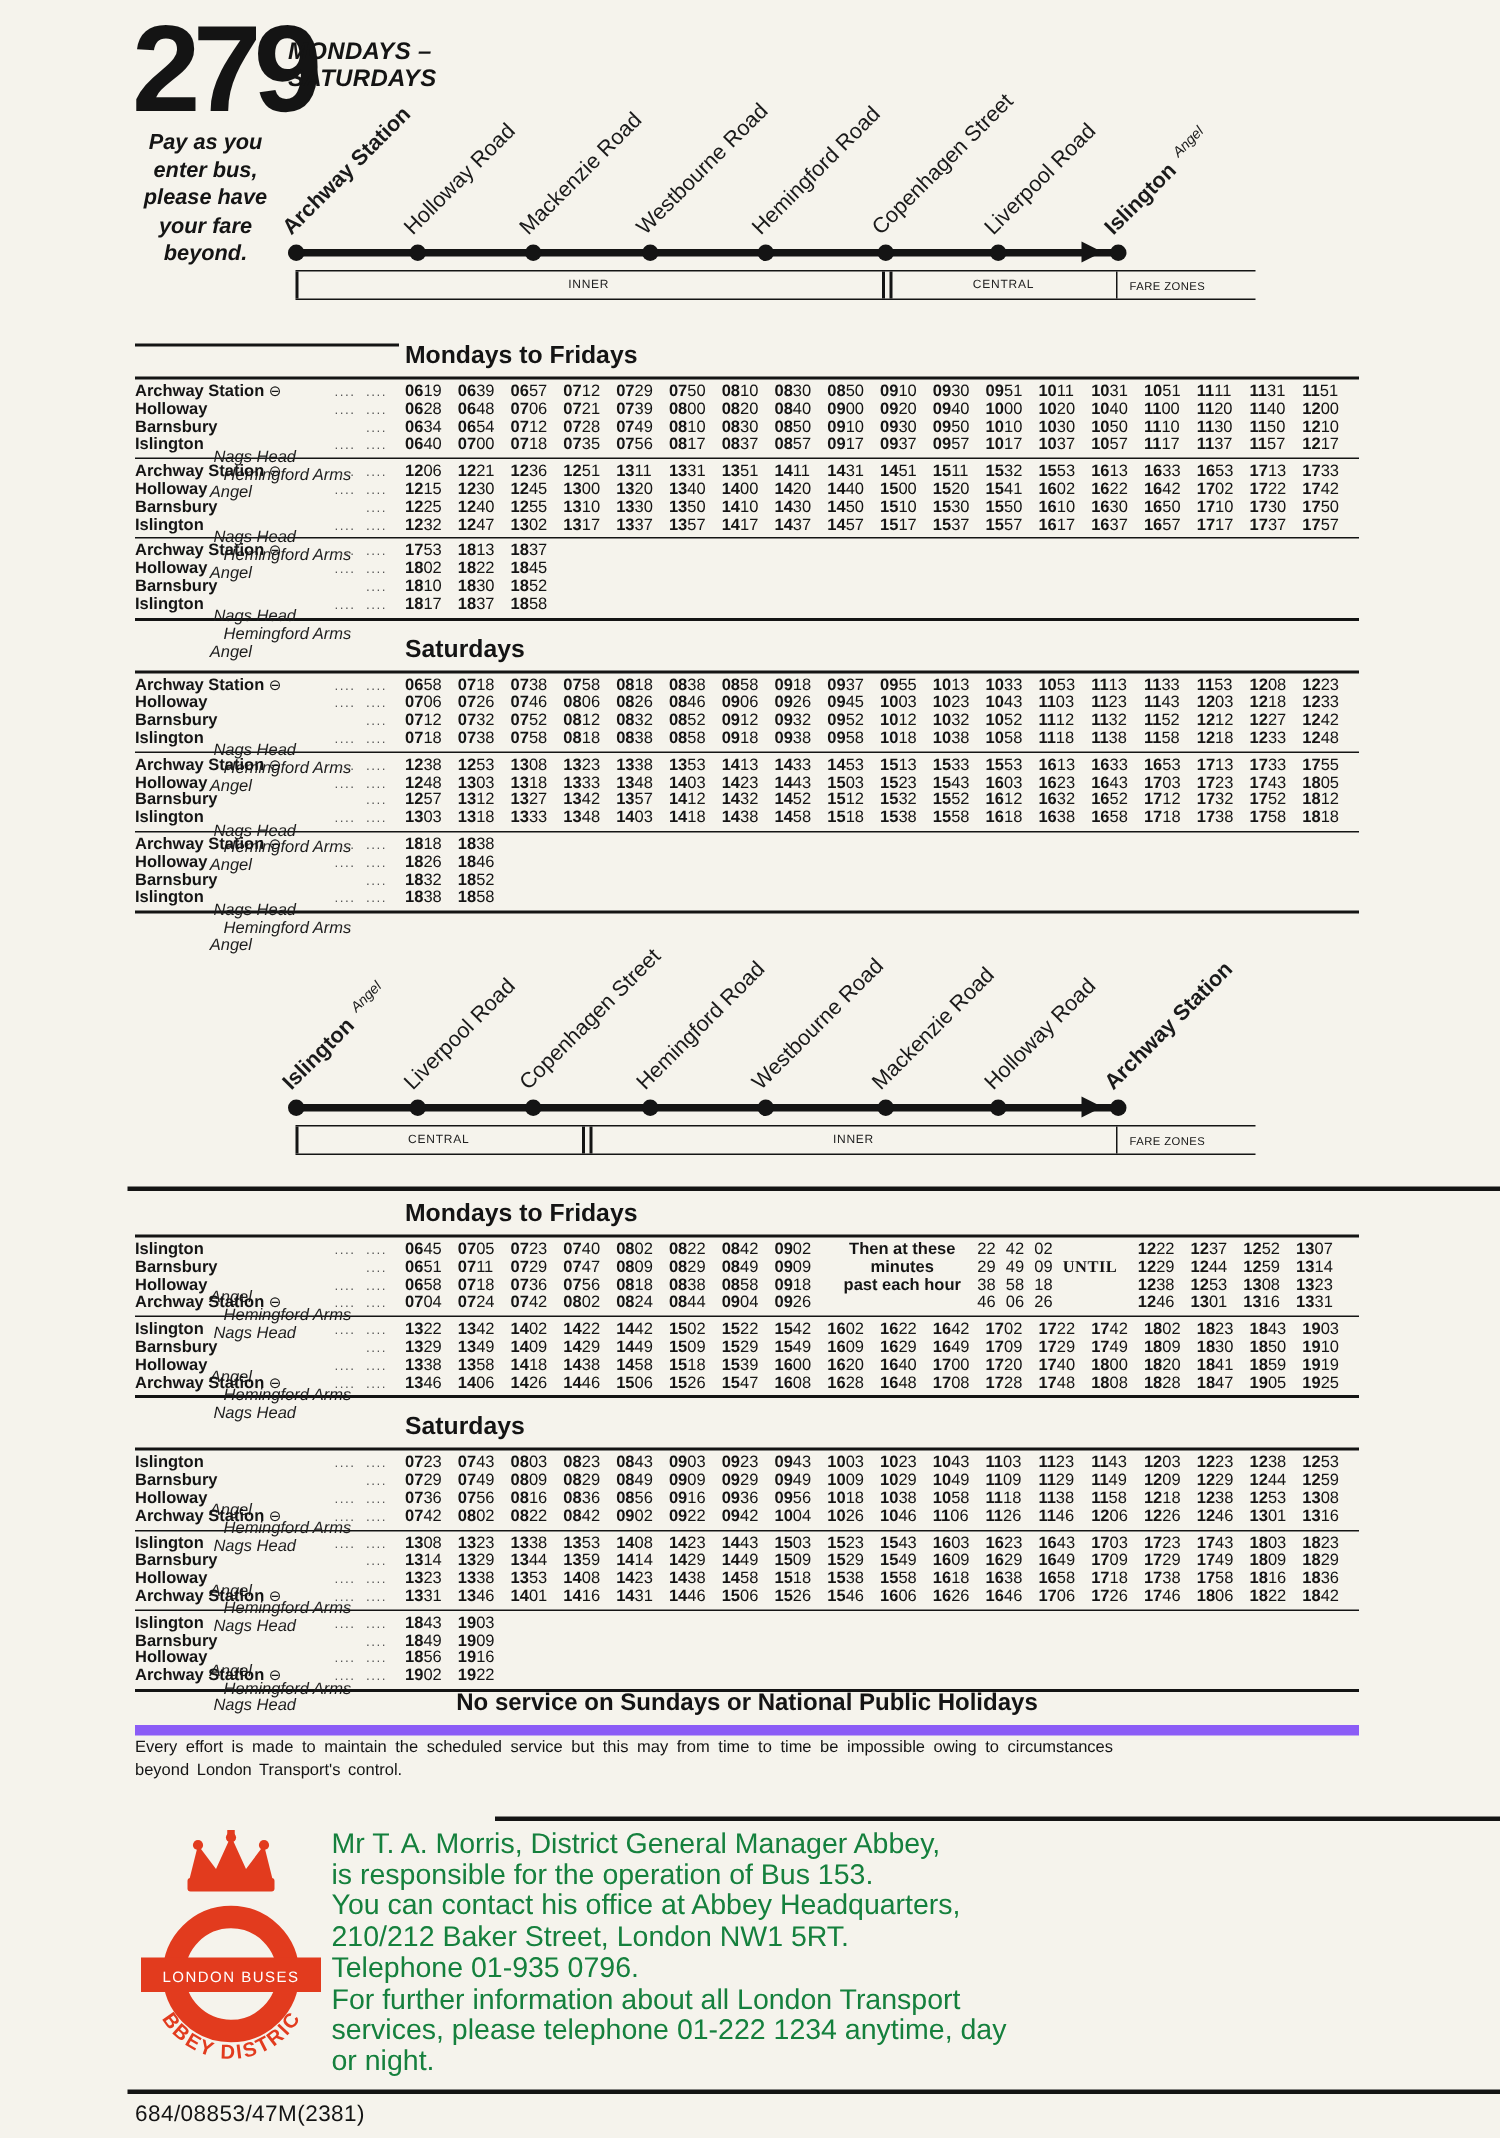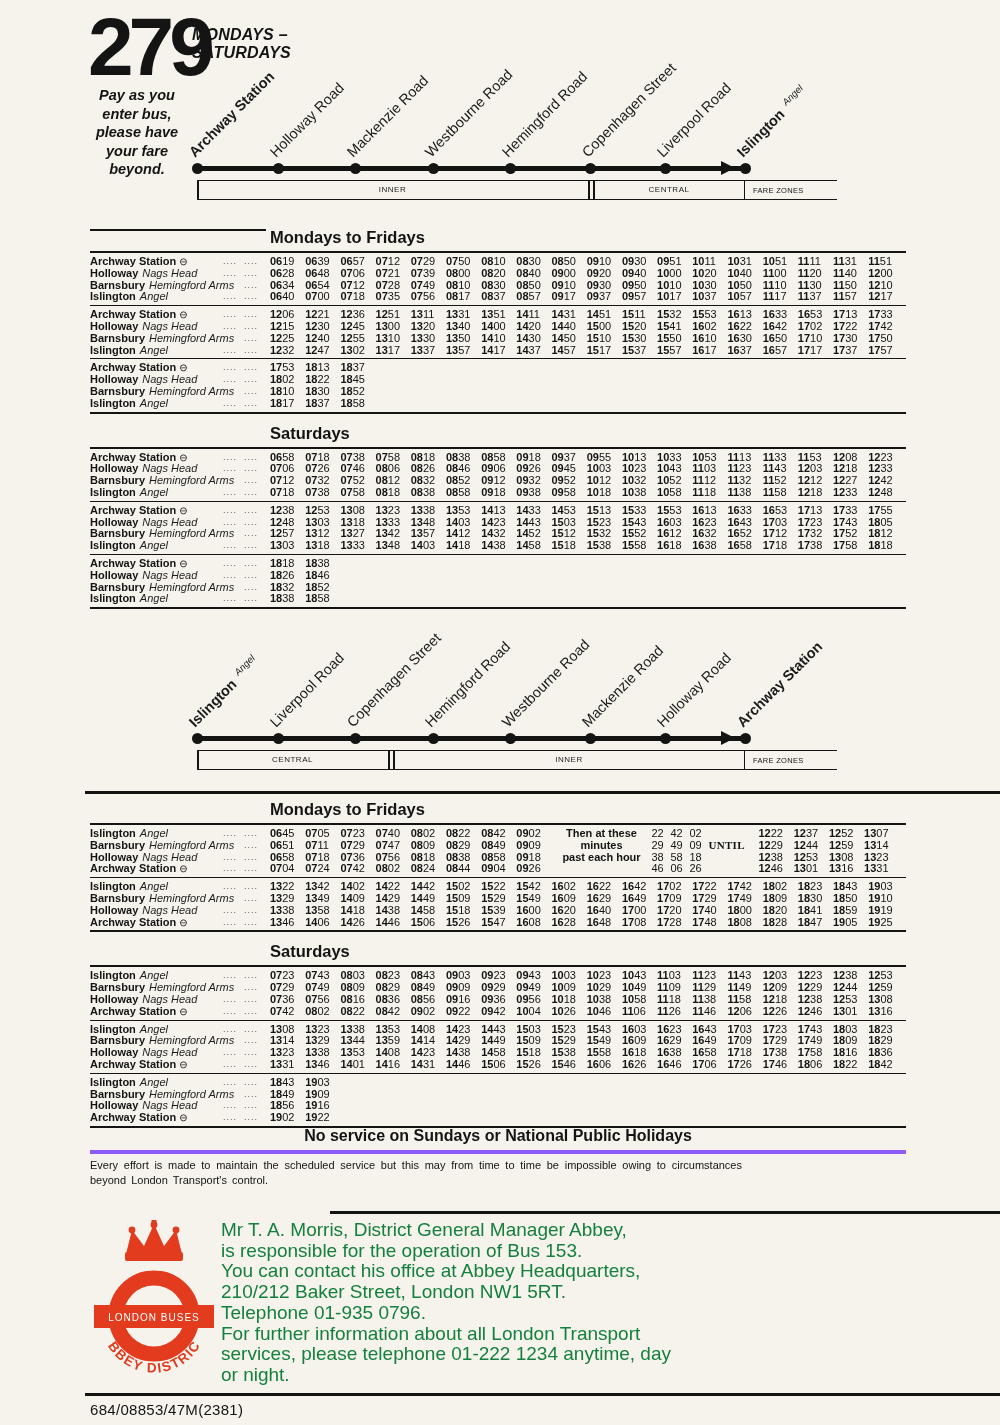--- a/index.html
+++ b/index.html
@@ -32,30 +32,30 @@
   .tt-title.tt-gap{margin-top:9px;}
   .tt-title.tt-first::before{content:'';position:absolute;left:-180px;top:2px;width:176px;border-top:2.2px solid #141414;}
   .tt-rule{border-top:1.5px solid #141414;margin:1px 0 2px 0;}
   .tt-rule-top{border-top:2.2px solid #141414;}
   .tt-rule-end{border-top:2.6px solid #141414;}
   .tt-block{padding:1px 0;}
   .tt-row{display:flex;height:11.8px;line-height:11.6px;font-size:11px;}
   .tt-label{width:180px;flex:none;display:flex;white-space:nowrap;}
   .tt-name{font-weight:700;}
   .tt-metro{margin-left:3px;font-size:10px;}
-  .tt-sub{font-style:italic;margin-left:4px;color:#1d1d1d;}
+  .tt-sub{font-style:italic;margin-left:4px;color:#1d1d1d;margin-top:32px;}
   .tt-dots{margin-left:auto;margin-right:12px;color:#555;font-size:9px;letter-spacing:1px;}
   .tt-time{width:35.2px;flex:none;}
   .tt-time b{font-weight:700;}
   .tt-note{width:100px;flex:none;text-align:center;font-weight:700;}
   .tt-min{width:19px;flex:none;}
   .tt-until{width:50px;flex:none;text-align:left;font-weight:700;letter-spacing:.3px;font-family:Liberation Serif, serif;}
 
   
-  .no-service{left:90px;top:1127px;width:816px;text-align:center;font-size:16px;font-weight:700;border-bottom:4px solid #8b5cf6;padding-bottom:5px;}
+  .no-service{left:90px;top:1127px;width:816px;text-align:center;font-size:16px;font-weight:700;border-bottom:7px solid #8b5cf6;padding-bottom:5px;}
   .footnote{left:90px;top:1158px;width:652px;font-size:11px;line-height:1.35;text-align:justify;word-spacing:2px;}
   .footer-rule{top:1211px;left:330px;right:0;border-top:3.5px solid #141414;}
   .contact{left:221px;top:1220px;font-size:19px;line-height:20.7px;color:#15803d;}
   .bottom-rule{top:1393px;left:85px;right:0;border-top:3px solid #141414;}
   .print-code{left:90px;top:1401px;font-size:15px;letter-spacing:.3px;}
   .printer-credit{right:4px;top:1469px;font-size:15px;font-weight:700;}
   .logo{left:92px;top:1220px;}
 </style>
 </head>
 <body>

